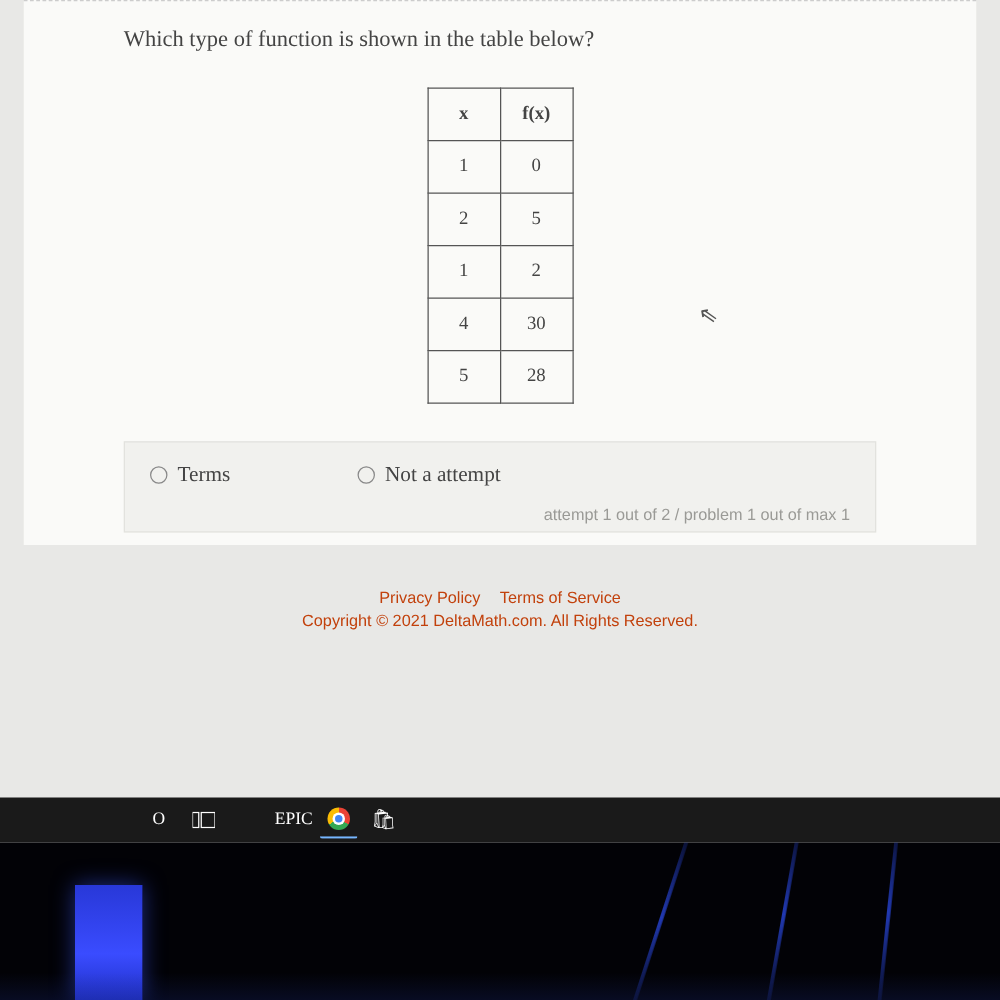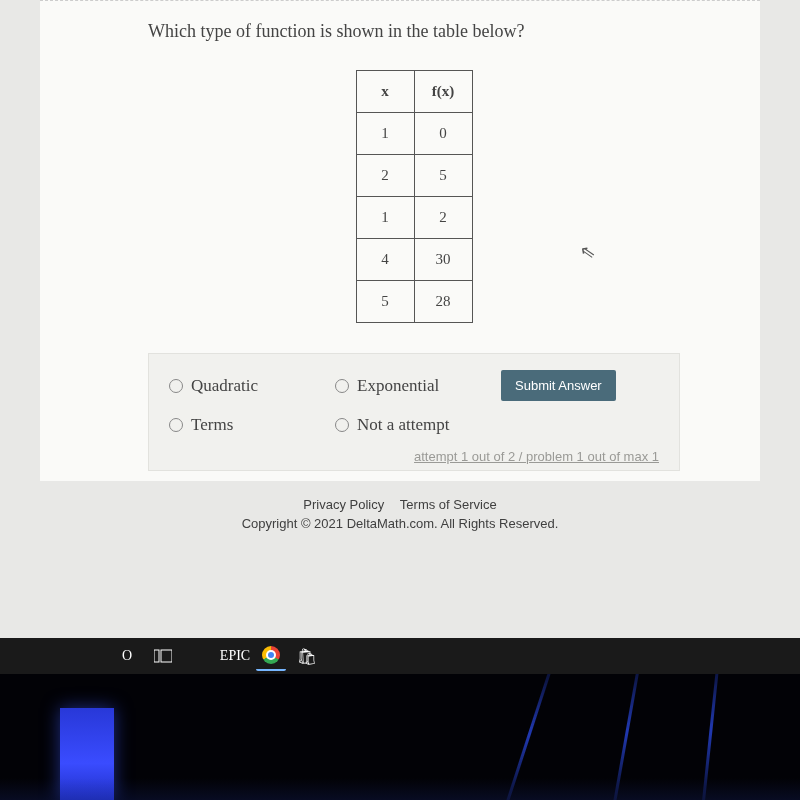--- a/index.html
+++ b/index.html
@@ -7,22 +7,22 @@
       font-family: Georgia, 'Times New Roman', serif;
       background: #e8e8e6;
       width: 800px;
       height: 800px;
       overflow: hidden;
       position: relative;
     }
     .page-area {
       background: #fafaf8;
       border-top: 1px dashed #ccc;
-      margin: 0 40px;
-      padding: 20px 80px 10px 108px;
+      margin: 0 19px;
+      padding: 20px 80px 10px 80px;
       position: relative;
     }
     .question {
       font-size: 18px;
       color: #444;
       margin-bottom: 28px;
     }
     .table-wrap { display: flex; justify-content: center; margin-bottom: 30px; }
     table.func {
       border-collapse: collapse;
@@ -63,28 +63,27 @@
       font-family: Arial, sans-serif;
       cursor: pointer;
       border-radius: 2px;
     }
     .attempt-line {
       text-align: right;
       font-size: 13px;
       color: #9a9a96;
       font-family: Arial, sans-serif;
       margin-top: 6px;
-      text-decoration: underline;
     }
     .footer-area {
       text-align: center;
-      color: #404040;
+      color: #c2410c;
       font-family: Arial, sans-serif;
       font-size: 13px;
-      margin-top: 16px;
+      margin-top: 34px;
       padding-bottom: 16px;
     }
     .footer-links { margin-bottom: 4px; }
     .footer-links span { margin: 0 6px; }
     .cursor {
       position: absolute;
       left: 540px; top: 240px;
       font-size: 18px;
       color: #555;
       transform: rotate(-10deg);
@@ -186,31 +185,20 @@
         <td>5</td>
         <td>28</td>
       </tr>
     </tbody>
       </table>
   </div>
 
   <div class="cursor">⇖</div>
 
   <div class="answer-box">
-    <div class="options-row">
-      <label class="option">
-        <span class="radio"></span>
-        <span>Quadratic</span>
-      </label>
-      <label class="option">
-        <span class="radio"></span>
-        <span>Exponential</span>
-      </label>
-      <button class="submit-btn">Submit Answer</button>
-    </div>
     <div class="options-row">
       <label class="option">
         <span class="radio"></span>
         <span>Terms</span>
       </label>
       <label class="option" style="min-width:180px">
         <span class="radio"></span>
         <span>Not a attempt</span>
       </label>
     </div>

